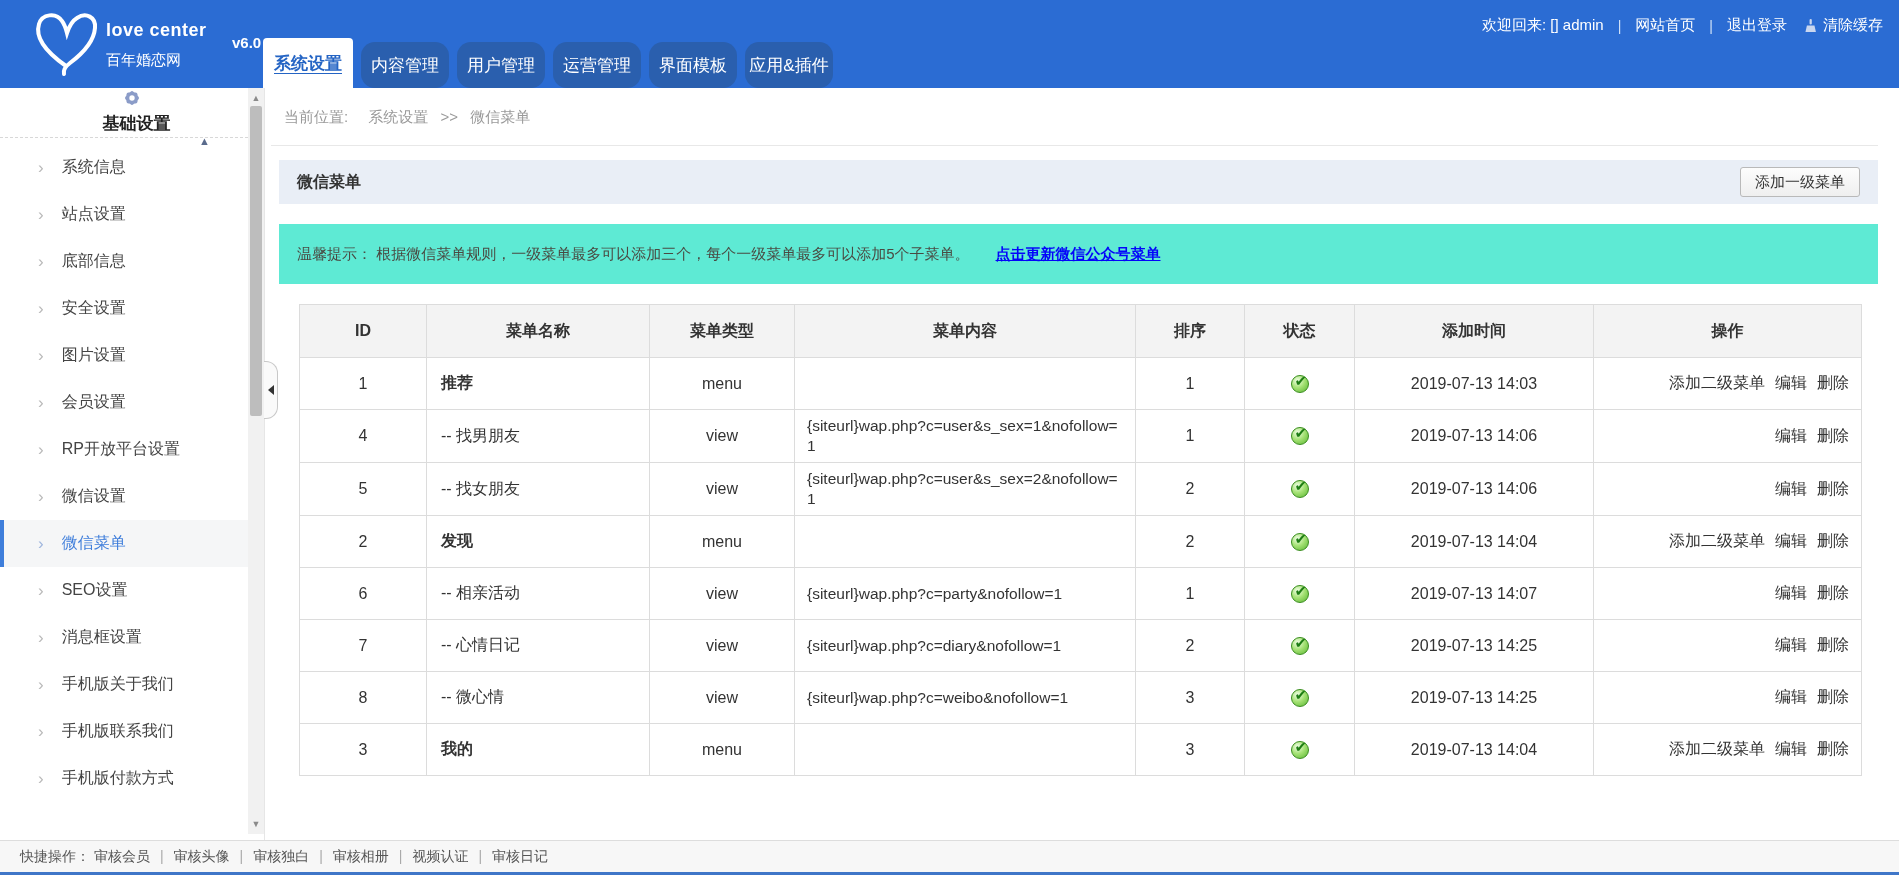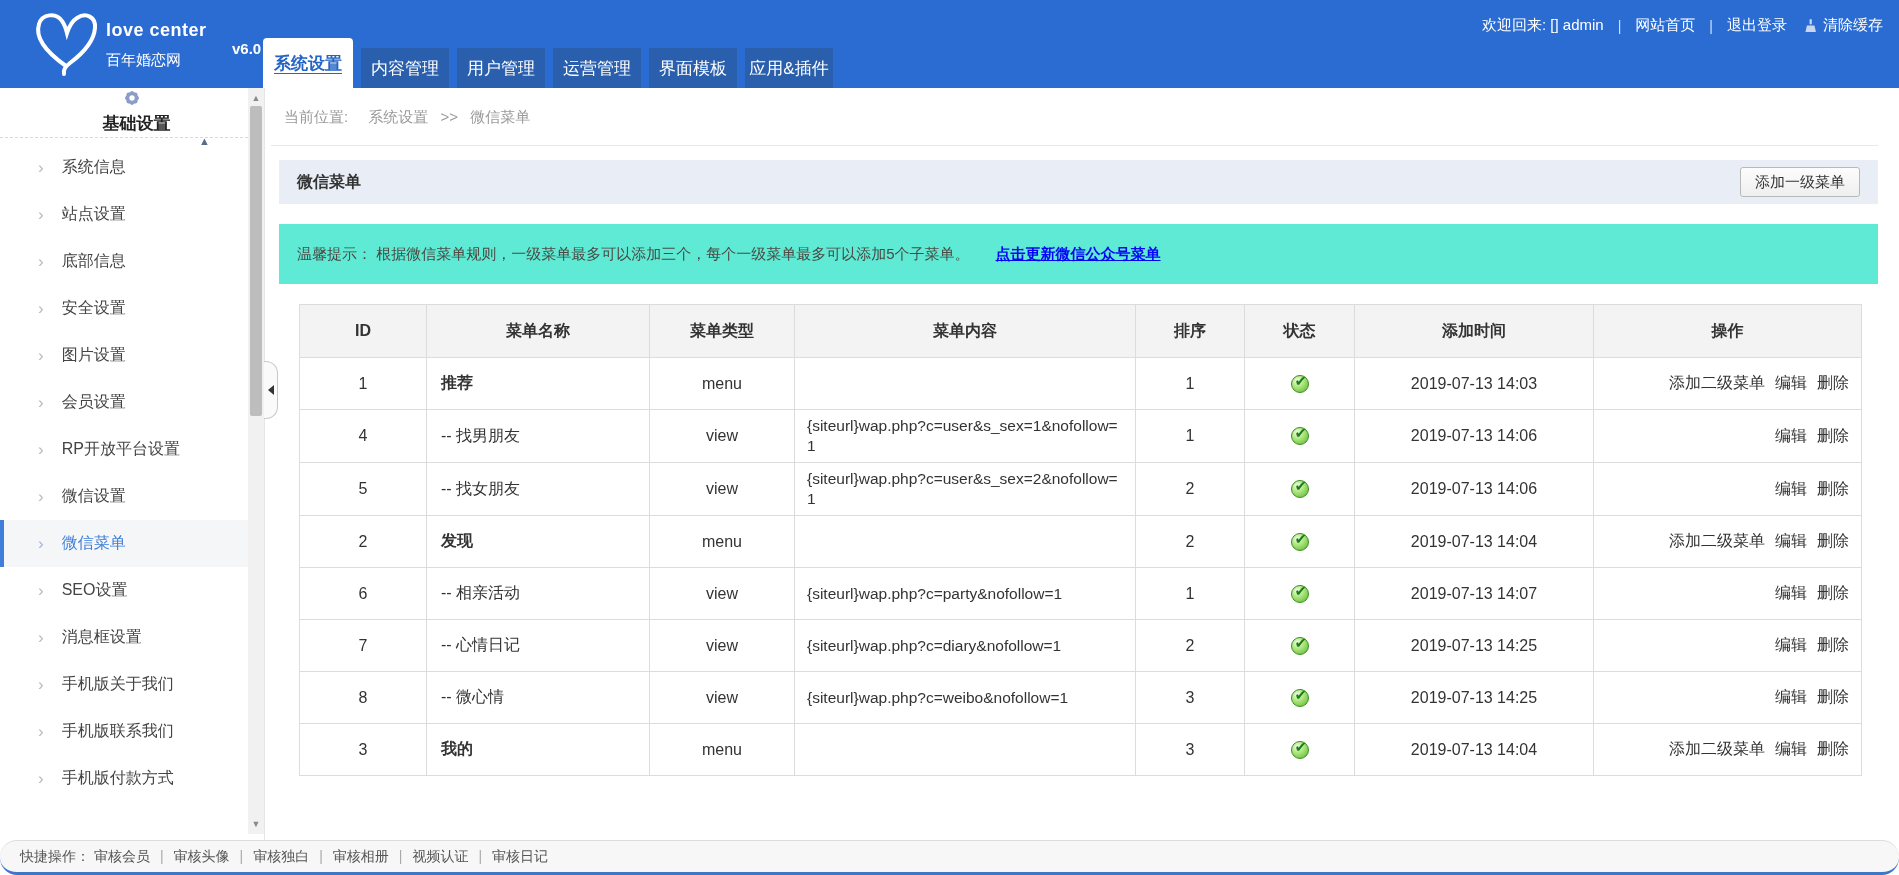--- a/index.html
+++ b/index.html
@@ -6,24 +6,24 @@
   html,body { width:1899px; height:875px; overflow:hidden;
     font-family:"Liberation Sans","DejaVu Sans",sans-serif; background:#fff; }
 
   
   .header { position:relative; height:88px; background:#2b6cd3; color:#fff;padding-left:11px; }
   .logo { position:absolute; left:30px; top:6px; display:flex; align-items:flex-start; }
   .logo-heart { margin-right:6px; }
   .logo-texts { margin-top:14px; }
   .logo-title { font-size:18px; font-weight:bold; letter-spacing:.5px; }
   .logo-sub { font-size:15px; margin-top:10px; }
-  .logo-ver { position:absolute; left:232px; top:40px; font-size:15px; font-weight:bold; }
+  .logo-ver { position:absolute; left:232px; top:34px; font-size:15px; font-weight:bold; }
   .tabs { position:absolute; left:263px; bottom:0; display:flex; align-items:flex-end; }
-  .tab { height:40px; width:88px; margin-right:8px; background:#2a5fae; color:#fff;
-    font-size:17px; display:flex; align-items:center; justify-content:center; cursor:pointer; }
+  .tab { height:46px; width:88px; margin-right:8px; background:#2a5fae; color:#fff;
+    font-size:17px; display:flex; align-items:center; justify-content:center; cursor:pointer;border-radius:14px; }
   .tab.active { height:50px; width:90px; background:#fff; color:#2464c4; font-weight:bold;
     border-radius:4px 4px 0 0; text-decoration:underline; text-underline-offset:4px; }
   .userbar { position:absolute; right:16px; top:16px; display:flex; align-items:center;
     font-size:15px; white-space:nowrap; }
   .userbar .sep { margin:0 14px; color:#cfe0f7; font-size:14px; }
   .userbar .ulink { cursor:pointer; }
   .brush-icon { margin:0 5px 0 16px; display:inline-flex; }
 
   
   .main { display:flex; height:752px; }
@@ -88,21 +88,21 @@
   .op-link { margin-left:10px; cursor:pointer; white-space:nowrap; }
   .status-ok { display:inline-block; position:relative; width:18px; height:18px;
     border-radius:50%; border:1px solid #3c8f22; vertical-align:middle; cursor:pointer;
     background:radial-gradient(circle at 35% 30%, #f2ffe8 0%, #a6e276 45%, #57b52e 100%); }
   .status-ok::after { content:"\2714"; position:absolute; left:3px; top:-4px;
     color:#1e7d14; font-size:15px; font-weight:bold; }
 
   
   .footer { height:35px; background:#f7f7f7; border-top:1px solid #ddd;
     border-bottom:3px solid #3f76c8; display:flex; align-items:center; padding-left:20px;
-    font-size:14px; color:#555;border-radius:17px; }
+    font-size:14px; color:#555; }
   .footer .f-sep { color:#aaa; margin:0 10px; }
   .footer .f-link { cursor:pointer; }
 </style>
 </head>
 <body>
 
 <div class="header">
   <div class="logo">
     <span class="logo-heart">
       <svg width="70" height="72" viewBox="0 0 70 72">

